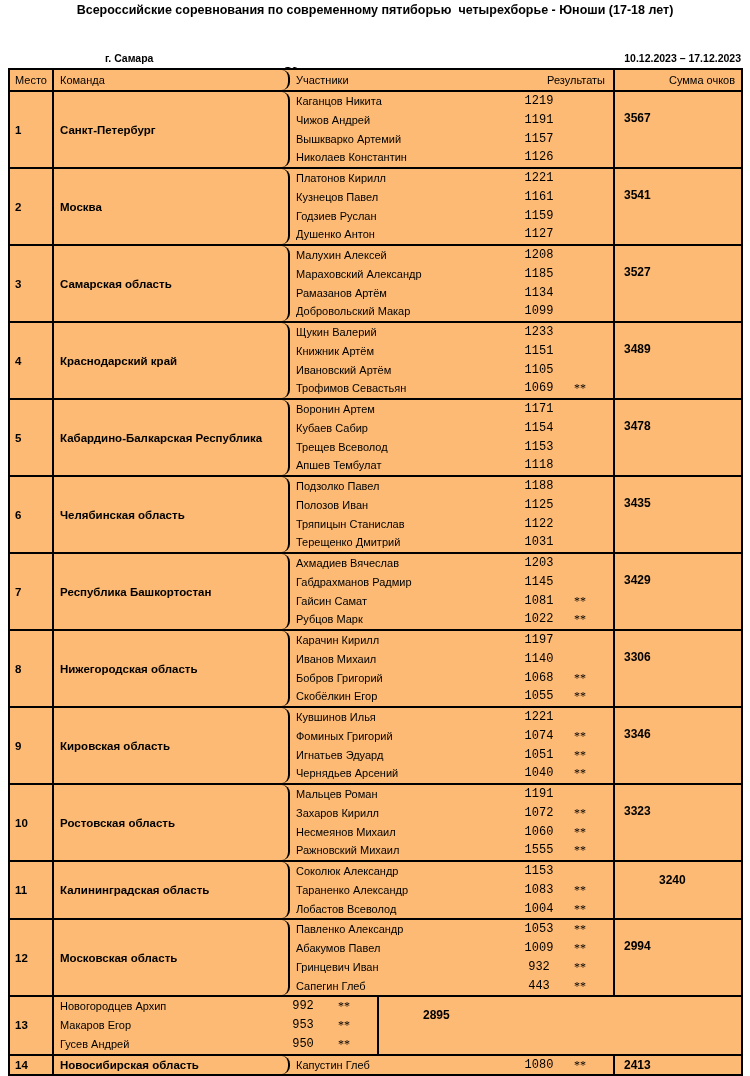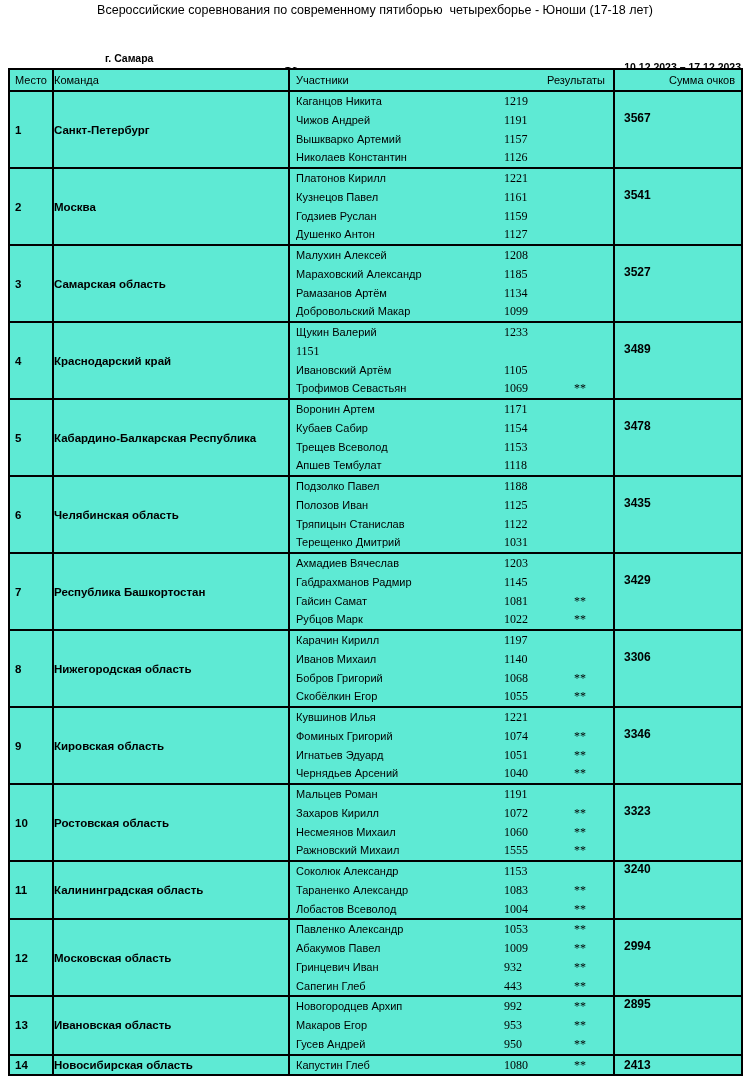--- a/index.html
+++ b/index.html
@@ -6,79 +6,79 @@
   html, body { width: 750px; height: 1076px; }
   body {
     position: relative;
     background: #fff;
     color: #000;
     font-family: "Liberation Sans", sans-serif;
     overflow: hidden;
   }
   .title {
     position: absolute; top: 3px; left: 0; width: 750px;
-    text-align: center; font-size: 12.5px; font-weight: normal;
+    text-align: center; font-size: 12.5px; font-weight: bold;
     white-space: pre;
   }
   .subtitle {
     position: absolute; top: 23px; left: 0; width: 750px;
     text-align: center; font-family: "Liberation Serif", serif;
     font-size: 17px; font-weight: bold; margin-top: 40px;
   }
   .loc {
     position: absolute; top: 52px; left: 105px;
     font-size: 10.5px; font-weight: bold;
   }
   .dates {
-    position: absolute; top: 61px; right: 9px;
+    position: absolute; top: 52px; right: 9px;
     font-size: 10.5px; font-weight: bold;
   }
   .tbl {
     position: absolute; left: 8px; top: 68px; width: 735px;
-    border: 2px solid #000; background: #5eead4;
+    border: 2px solid #000; background: #fdba74;
   }
   .t-row { display: flex; align-items: stretch; border-top: 2px solid #000; }
   .t-header { border-top: none; height: 20px; }
   .c-place {
     width: 44px; border-right: 2px solid #000;
     display: flex; align-items: center; padding-left: 5px;
     font-weight: bold; font-size: 11.5px;
   }
   .c-team {
     width: 236px; border-right: 2px solid #000;
-    display: flex; align-items: center; 
-    font-weight: bold; font-size: 11.5px;
+    display: flex; align-items: center; padding-left: 6px;
+    font-weight: bold; font-size: 11.5px; border-radius: 8px;
   }
   .c-part { width: 325px; border-right: 2px solid #000; }
   .c-sum { flex: 1; font-weight: bold; font-size: 12px; padding-left: 9px; }
   .t-header .c-place {
     justify-content: center; padding-left: 0;
     font-weight: normal; font-size: 11px;
   }
   .t-header .c-team { font-weight: normal; font-size: 11px; }
   .t-header .c-part {
     display: flex; align-items: center; justify-content: space-between;
     padding: 0 8px 0 6px; font-size: 11px;
   }
   .t-header .c-sum {
     display: flex; align-items: center; justify-content: center;
     padding-left: 0; font-weight: normal; font-size: 11px; margin-left: 48px;
   }
   .p-line { display: flex; height: 18.75px; line-height: 18.75px; padding-left: 6px; }
   .p-name { flex: 1; font-size: 11px; overflow: hidden; white-space: nowrap; }
   .p-score {
-    width: 70px; text-align: left;
-    font-family: Liberation Serif, serif; font-size: 12px;
+    width: 70px; text-align: center;
+    font-family: Liberation Mono, monospace; font-size: 12px;
   }
   .p-mark {
     width: 39px; text-align: left;
     font-family: "Liberation Serif", serif; font-size: 12px;
   }
   .sum-4 { padding-top: 19px; }
-  .sum-3 { padding-top: 0; }
+  .sum-3 { padding-top: 11px; margin-left: 35px; }
   .sum-1 { display: flex; align-items: center; }
 </style>
 </head>
 <body>
 
 <main>
   <div class="title">Всероссийские соревнования по современному пятиборью  четырехборье - Юноши (17-18 лет)</div>
   <div class="subtitle">Командные результаты</div>
   <div class="loc">г. Самара</div>
   <div class="dates">10.12.2023 – 17.12.2023</div>
@@ -178,20 +178,21 @@
         <div class="t-row t-data">
           <div class="c-place">4</div>
           <div class="c-team">Краснодарский край</div>
           <div class="c-part">
             <div class="p-line">
               <span class="p-name">Щукин Валерий</span>
               <span class="p-score">1233</span>
               <span class="p-mark"></span>
             </div>
             <div class="p-line">
+              <span class="p-name">Книжник Артём</span>
               <span class="p-score">1151</span>
               <span class="p-mark"></span>
             </div>
             <div class="p-line">
               <span class="p-name">Ивановский Артём</span>
               <span class="p-score">1105</span>
               <span class="p-mark"></span>
             </div>
             <div class="p-line">
               <span class="p-name">Трофимов Севастьян</span>
@@ -407,21 +408,20 @@
             <div class="p-line">
               <span class="p-name">Сапегин Глеб</span>
               <span class="p-score">443</span>
               <span class="p-mark">**</span>
             </div>
           </div>
           <div class="c-sum sum-4">2994</div>
         </div>
         <div class="t-row t-data">
           <div class="c-place">13</div>
-          <div class="c-team">Ивановская область</div>
           <div class="c-part">
             <div class="p-line">
               <span class="p-name">Новогородцев Архип</span>
               <span class="p-score">992</span>
               <span class="p-mark">**</span>
             </div>
             <div class="p-line">
               <span class="p-name">Макаров Егор</span>
               <span class="p-score">953</span>
               <span class="p-mark">**</span>

